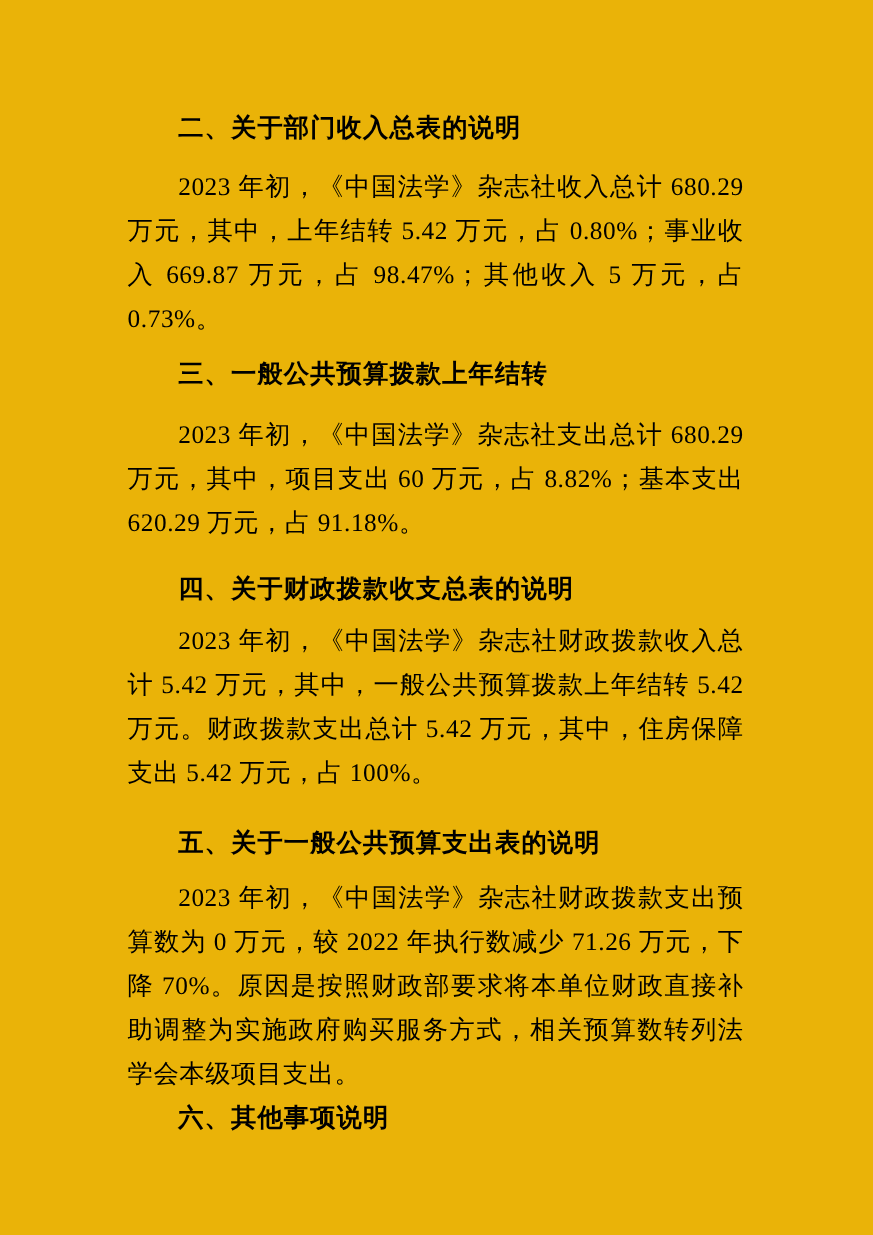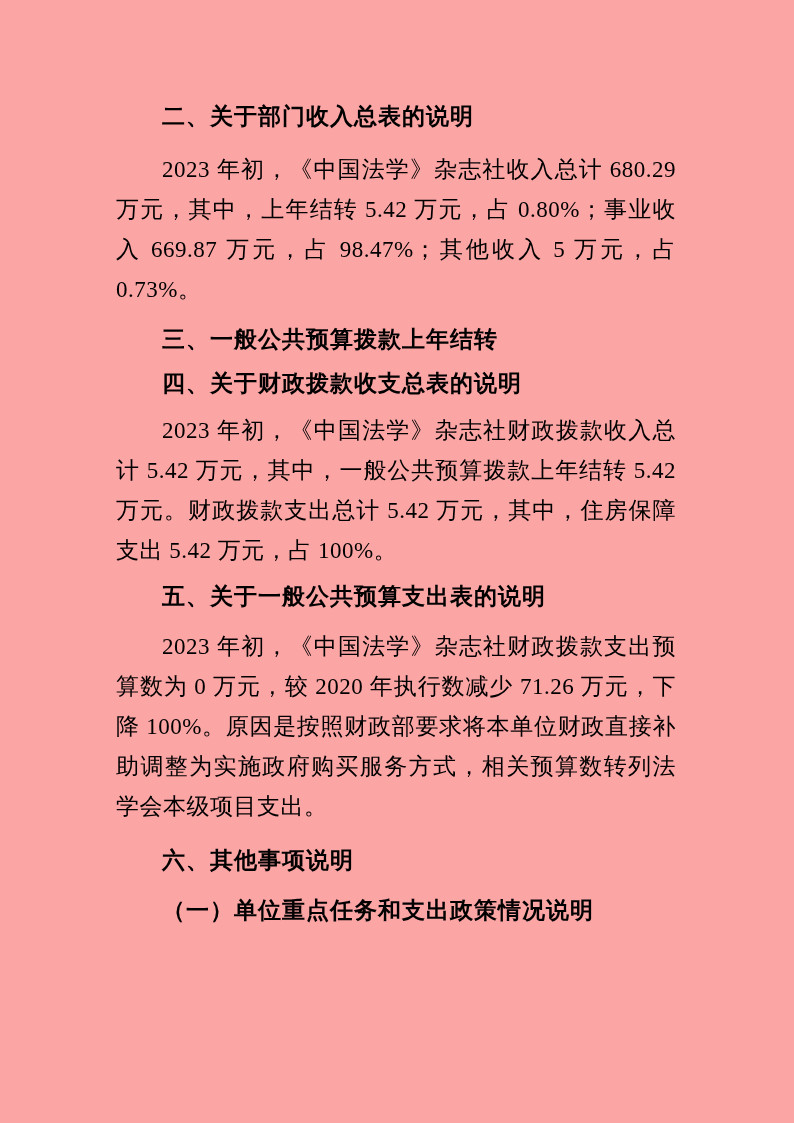--- a/index.html
+++ b/index.html
@@ -4,21 +4,21 @@
 <style>
   html, body {
     margin: 0;
     padding: 0;
     background: #ffffff;
   }
   .page {
     position: relative;
     width: 794px;
     height: 1123px;
-    background: #fca5a5;
+    background: #eab308;
     box-sizing: border-box;
     padding: 97px 118px 0 116px;
     overflow: hidden;
     font-family: "Liberation Serif", "DejaVu Serif", serif;
     color: #000000;
   }
   .heading {
     font-size: 23px;
     line-height: 40px;
     font-weight: bold;
@@ -30,42 +30,42 @@
     font-size: 23px;
     line-height: 40px;
     text-indent: 2em;
     text-align: justify;
     margin: 0;
     letter-spacing: 0.5px;
   }
   .mt13 { margin-top: 13px; }
   .mt10 { margin-top: 10px; }
   .mt16 { margin-top: 16px; }
-  .mt4  { margin-top: 4px; }
+  .mt4  { margin-top: 20px; }
   .mt3  { margin-top: 7px; }
-  .mt18 { margin-top: 6px; }
-  .mt14 { margin-top: 14px; }
+  .mt18 { margin-top: 24px; }
+  .mt14 { }
 </style>
 </head>
 <body>
 
 <div class="page">
 
   <div class="heading">二、关于部门收入总表的说明</div>
 
   <div class="para mt13">2023 年初，《中国法学》杂志社收入总计 680.29 万元，其中，上年结转 5.42 万元，占 0.80%；事业收入 669.87 万元，占 98.47%；其他收入 5 万元，占 0.73%。</div>
 
   <div class="heading mt10">三、一般公共预算拨款上年结转</div>
 
+  <div class="para mt16">2023 年初，《中国法学》杂志社支出总计 680.29 万元，其中，项目支出 60 万元，占 8.82%；基本支出 620.29 万元，占 91.18%。</div>
 
   <div class="heading mt4">四、关于财政拨款收支总表的说明</div>
 
   <div class="para mt3">2023 年初，《中国法学》杂志社财政拨款收入总计 5.42 万元，其中，一般公共预算拨款上年结转 5.42 万元。财政拨款支出总计 5.42 万元，其中，住房保障支出 5.42 万元，占 100%。</div>
 
   <div class="heading mt18">五、关于一般公共预算支出表的说明</div>
 
-  <div class="para mt10">2023 年初，《中国法学》杂志社财政拨款支出预算数为 0 万元，较 2020 年执行数减少 71.26 万元，下降 100%。原因是按照财政部要求将本单位财政直接补助调整为实施政府购买服务方式，相关预算数转列法学会本级项目支出。</div>
+  <div class="para mt10">2023 年初，《中国法学》杂志社财政拨款支出预算数为 0 万元，较 2022 年执行数减少 71.26 万元，下降 70%。原因是按照财政部要求将本单位财政直接补助调整为实施政府购买服务方式，相关预算数转列法学会本级项目支出。</div>
 
   <div class="heading mt14">六、其他事项说明</div>
 
-  <div class="heading mt10">（一）单位重点任务和支出政策情况说明</div>
 
 </div>
 
 </body></html>

